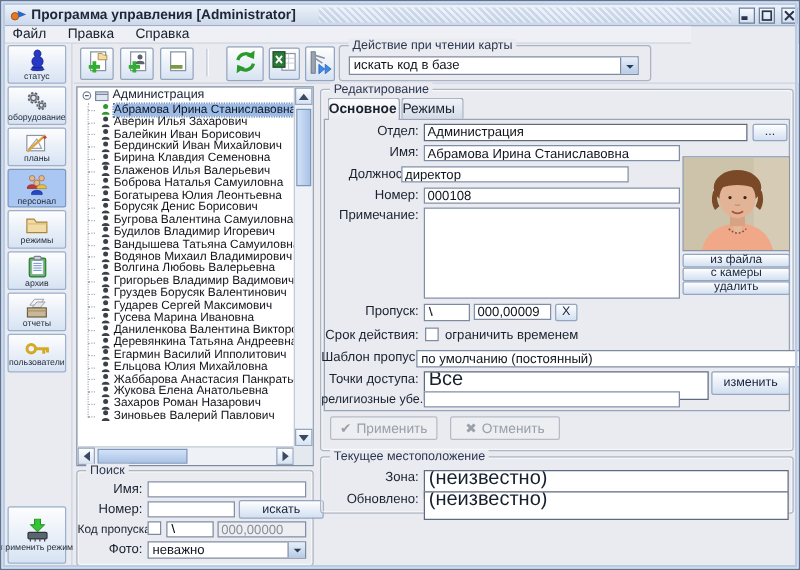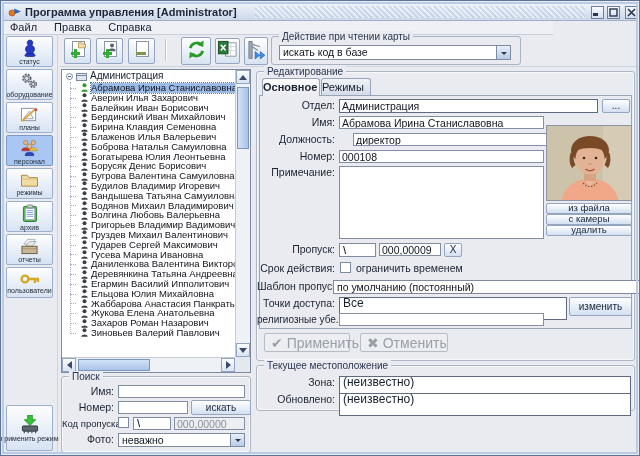--- a/index.html
+++ b/index.html
@@ -87,34 +87,34 @@
   
   .gbox{position:absolute;border:1px solid #aeb6c3;border-radius:3px;box-shadow:inset 0 0 0 1px rgba(255,255,255,.65);}
   .search-panel{left:60px;top:375px;width:190px;height:77px;}
   .editor-panel{left:255px;top:70px;width:379px;height:290px;}
   .location-panel{left:255px;top:364px;width:379px;height:46px;}
 
   .flabel{position:absolute;left:0;width:78px;text-align:right;font-size:10.5px;color:#1a2230;white-space:nowrap;line-height:13px;}
   .tinput{position:absolute;height:13px;border:1px solid #808ea6;background:#fff;font-family:"Liberation Sans",sans-serif;
     font-size:10.5px;padding:0 2px;color:#10161f;}
   .tinput:disabled{background:#eceef2;color:#8a8f98;}
-  .ro-field{position:absolute;height:23px;border:1px solid #5d6a80;background:#fff;font-size:12px;line-height:11px;padding:0 3px;overflow:hidden;white-space:nowrap;}
+  .ro-field{position:absolute;height:23px;border:1px solid #5d6a80;background:#fff;font-size:16px;line-height:11px;padding:0 3px;overflow:hidden;white-space:nowrap;}
   .btn{border:1px solid #93a5c0;border-radius:2px;background:linear-gradient(#fefefe,#d3e0f1);
     font-family:"Liberation Sans",sans-serif;font-size:10px;color:#17253c;padding:0;line-height:10px;}
   .checkbox{position:absolute;width:11px;height:11px;border:1px solid #7d8aa0;background:#fff;}
 
   
   .tab{position:absolute;top:6px;height:17px;border:1px solid #98a4b8;border-bottom:none;border-radius:3px 3px 0 0;
     font-size:11px;text-align:left;line-height:16px;background:linear-gradient(#f0f3f8,#d4dce8);color:#1a2230;}
   .tab.active{background:linear-gradient(#fdfdfe,#e9ebf0);height:18px;z-index:2;font-weight:bold;}
   .tabpane{position:absolute;left:2px;top:23px;width:373px;height:234px;border:1px solid #98a4b8;background:#e9ebf0;}
   .photo-frame{position:absolute;left:289px;top:53px;width:86px;height:76px;border:1px solid #8a94a2;overflow:hidden;}
   .photo-btn{position:absolute;left:289px;width:86px;height:10.5px;font-size:9.5px;line-height:8px;}
   .dis-btn{position:absolute;top:261px;height:19px;border:1px solid #b6bcc6;border-radius:2px;background:#eceef2;
-    color:#9aa0a8;font-size:14px;font-family:"Liberation Sans",sans-serif;}
+    color:#9aa0a8;font-size:11px;font-family:"Liberation Sans",sans-serif;}
   .dis-btn .ic{margin-right:4px;color:#9aa0a8;}
 
   .note-area{position:absolute;left:82px;top:94px;width:205px;height:73px;border:1px solid #808ea6;background:#fff;
     font-family:"Liberation Sans",sans-serif;font-size:10.5px;resize:none;}
   .cb-label{position:absolute;font-size:10.5px;line-height:12px;color:#1a2230;}
 </style>
 </head>
 <body>
 
 <div class="window">
@@ -460,21 +460,21 @@
             </span>
             <span class="tree-item-label">Григорьев Владимир Вадимович</span>
           </div>
           <div class="tree-item">
             <span class="person-icon">
               <svg width="7" height="9" viewBox="0 0 7 9">
                 <circle cx="3.5" cy="2.2" r="2" fill="currentColor"></circle>
                 <path d="M.3 8.8 C.3 5.6 6.7 5.6 6.7 8.8 Z" fill="currentColor"></path>
               </svg>
             </span>
-            <span class="tree-item-label">Груздев Михаил Валентинович</span>
+            <span class="tree-item-label">Груздев Борусяк Валентинович</span>
           </div>
           <div class="tree-item">
             <span class="person-icon">
               <svg width="7" height="9" viewBox="0 0 7 9">
                 <circle cx="3.5" cy="2.2" r="2" fill="currentColor"></circle>
                 <path d="M.3 8.8 C.3 5.6 6.7 5.6 6.7 8.8 Z" fill="currentColor"></path>
               </svg>
             </span>
             <span class="tree-item-label">Гударев Сергей Максимович</span>
           </div>
@@ -581,21 +581,21 @@
     </div>
     <span class="sb-corner"></span>
   </div>
 
   <div class="gbox search-panel">
     <span class="group-title">Поиск</span>
     <span class="flabel" style="top:8px;left:0;width:52px;">Имя:</span>
     <input class="tinput" style="left: 56px; top: 8px; width: 127px;">
     <span class="flabel" style="top:24px;left:0;width:52px;">Номер:</span>
     <input class="tinput" style="left: 56px; top: 24px; width: 70px;">
-    <button class="btn" style="position:absolute;left:129px;top:23px;width:60px;height:15px;">искать</button>
+    <button class="btn" style="position:absolute;left:129px;top:23px;width:68px;height:15px;">искать</button>
     <span class="flabel" style="top:40px;left:0;width:52px;font-size:9.5px;">Код пропуска:</span>
     <span class="checkbox" style="left:56px;top:40px;"></span>
     <div class="combo" style="left:71px;top:40px;width:38px;height:13px;">
       <span class="combo-value" style="line-height:11px;">W26</span>
       <span class="combo-btn"></span>
     </div>
     <input class="tinput" style="left: 112px; top: 40px; width: 71px;" disabled="" value="000,00000">
     <span class="flabel" style="top:56px;left:0;width:52px;">Фото:</span>
     <div class="combo" style="left:56px;top:56px;width:127px;height:14px;">
       <span class="combo-value" style="line-height:12px;">неважно</span>
@@ -610,21 +610,21 @@
     <div class="tabpane"></div>
 
     <span class="flabel" style="top:27px;">Отдел:</span>
     <input class="tinput" style="left: 82px; top: 27px; width: 259px; height: 14px; border-color: rgb(93, 106, 128);" value="Администрация">
     <button class="btn" style="position:absolute;left:345px;top:27px;width:28px;height:14px;">...</button>
 
     <span class="flabel" style="top:44px;">Имя:</span>
     <input class="tinput" style="left: 82px; top: 44px; width: 205px;" value="Абрамова Ирина Станиславовна">
 
     <span class="flabel" style="top:61px;">Должность:</span>
-    <input class="tinput" style="left: 96px; top: 61px; width: 198px;" value="директор">
+    <input class="tinput" style="left: 64px; top: 61px; width: 182px;" value="директор">
 
     <span class="flabel" style="top:78px;">Номер:</span>
     <input class="tinput" style="left: 82px; top: 78px; width: 205px;" value="000108">
 
     <span class="flabel" style="top:94px;">Примечание:</span>
     <textarea class="note-area" style=""></textarea>
 
     <div class="photo-frame">
       <svg width="86" height="76" viewBox="0 0 86 76" preserveAspectRatio="none">
         <rect width="86" height="76" fill="#cdc3ab"></rect>

